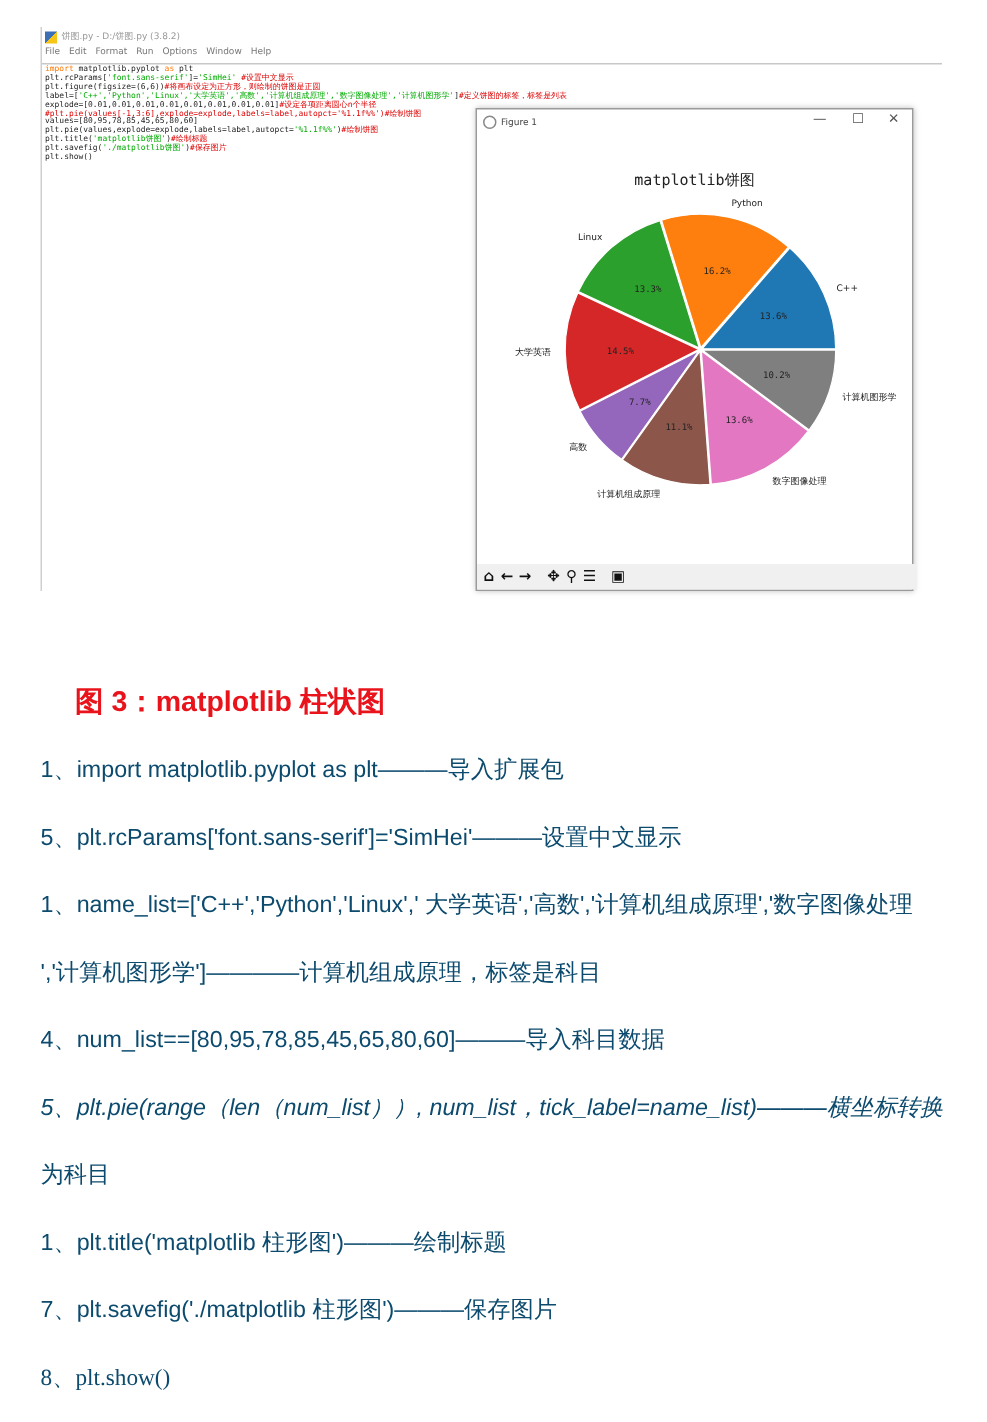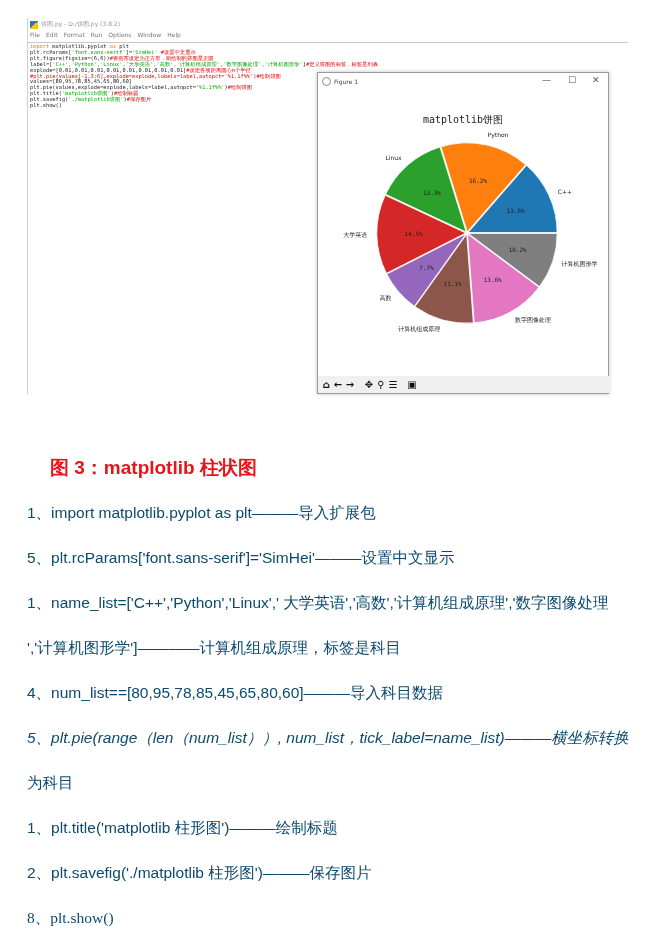--- a/index.html
+++ b/index.html
@@ -103,14 +103,14 @@
 
 <div class="heading">图 3：matplotlib 柱状图</div>
 <div class="para" style="top:503px;">1、import matplotlib.pyplot as plt———导入扩展包</div>
 <div class="para" style="top:548px;">5、plt.rcParams['font.sans-serif']='SimHei'———设置中文显示</div>
 <div class="para" style="top:593px;">1、name_list=['C++','Python','Linux',' 大学英语','高数','计算机组成原理','数字图像处理</div>
 <div class="para" style="top:638px;">','计算机图形学']————计算机组成原理，标签是科目</div>
 <div class="para" style="top:683px;">4、num_list==[80,95,78,85,45,65,80,60]———导入科目数据</div>
 <div class="para" style="top:728px;font-style:italic;">5、plt.pie(range（len（num_list））, num_list，tick_label=name_list)———横坐标转换</div>
 <div class="para" style="top:773px;">为科目</div>
 <div class="para" style="top:818px;">1、plt.title('matplotlib 柱形图')———绘制标题</div>
-<div class="para" style="top:863px;">2、plt.savefig('./matplotlib 柱形图')———保存图片</div>
+<div class="para" style="top:863px;">7、plt.savefig('./matplotlib 柱形图')———保存图片</div>
 <div class="para" style="top:908px;font-family:Liberation Serif, serif;">8、plt.show()</div>
 
 </body></html>

